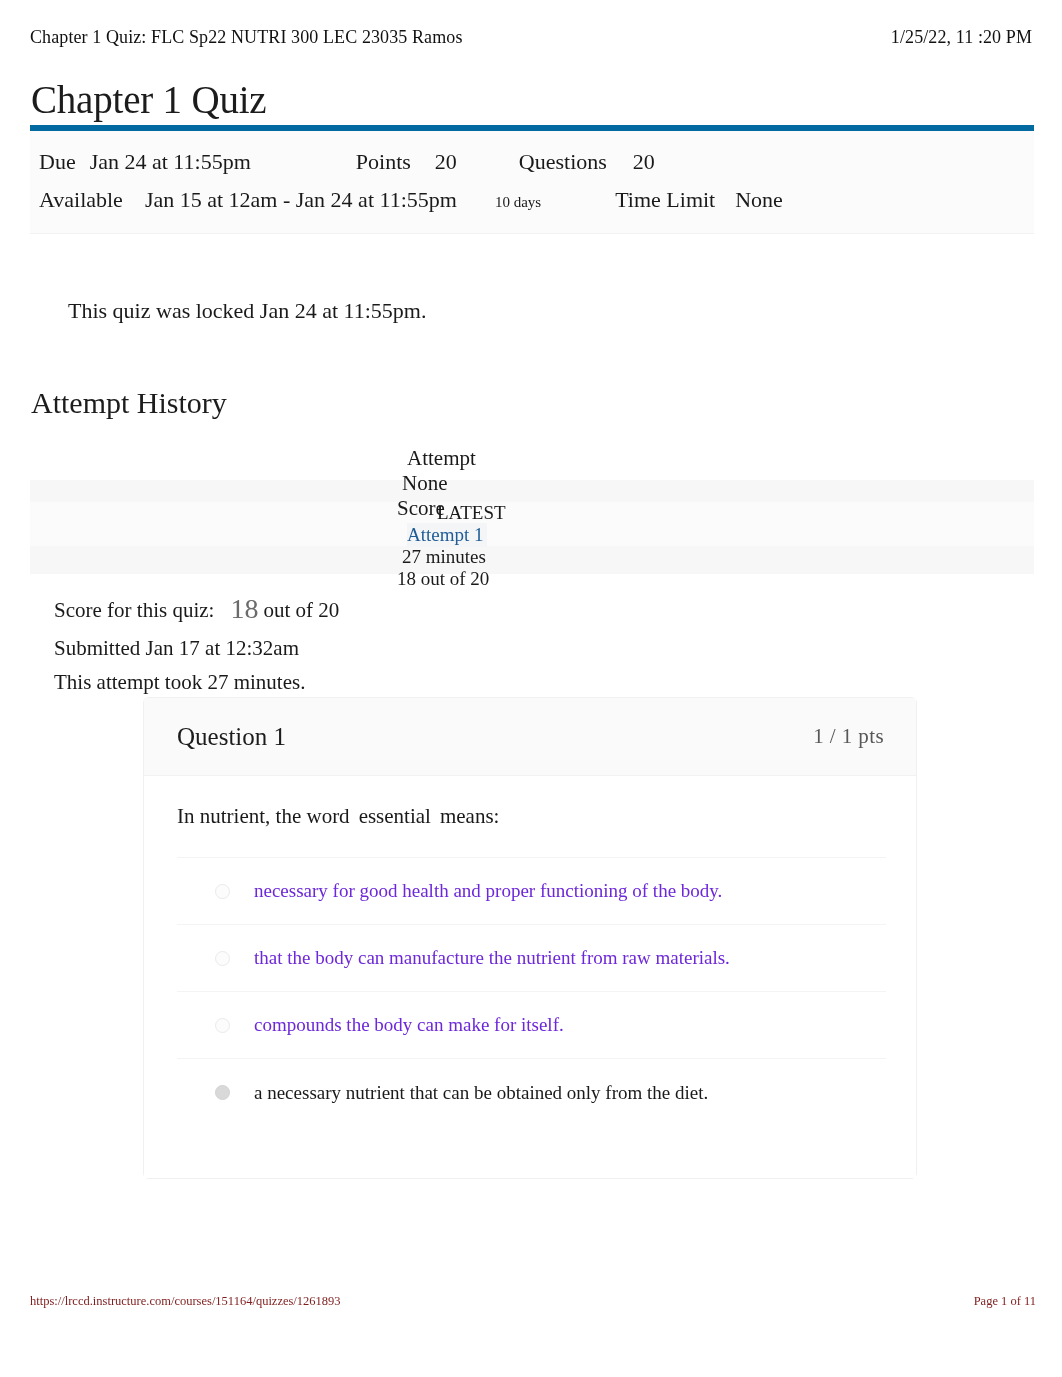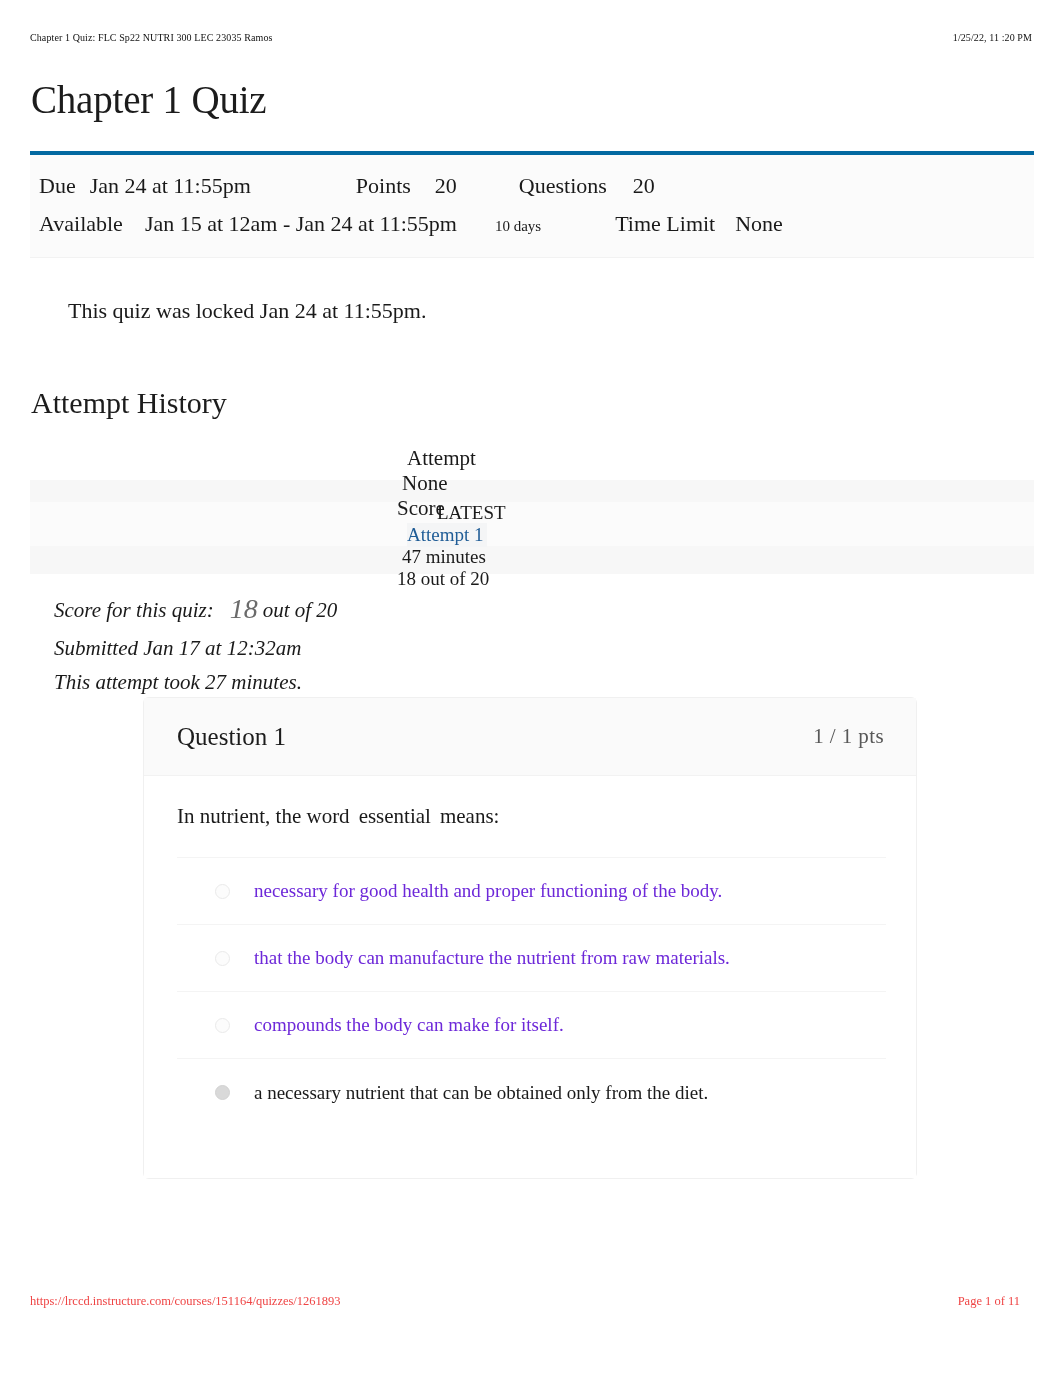--- a/index.html
+++ b/index.html
@@ -20,21 +20,21 @@
   
   .print-header {
     position: absolute;
     top: 28px;
     left: 30px;
     right: 30px;
     height: 18px;
     display: flex;
     justify-content: space-between;
     align-items: center;
-    font-size: 10px;
+    font-size: 18px;
     color: #111111;
     letter-spacing: 0.1px;
     font-family: Liberation Serif, serif;
   }
   .print-header .ph-right { white-space: pre; }
 
   
   .page {
     position: absolute;
     top: 0;
@@ -51,26 +51,26 @@
     font-weight: normal;
     line-height: 1.1;
     color: #1c1c1c;
     margin: 0;
     letter-spacing: -0.2px;
   }
 
   
   .meta-band {
     position: absolute;
-    top: 151px;
+    top: 125px;
     left: 30px;
     width: 1004px;
     padding: 12px 0 14px 0;
     background: #fbfbfb;
-    border-top: 4px solid #0369a1;
+    border-top: 6px solid #0369a1;
     border-bottom: 1px solid #f2f2f2;
   }
   .meta-row {
     display: flex;
     align-items: baseline;
     font-size: 22px;
     line-height: 1.72;
     color: #1a1a1a;
     white-space: nowrap;
   }
@@ -165,21 +165,21 @@
     font-size: 21px;
     line-height: 1.62;
     color: #1a1a1a;
   }
   .score-summary .big-score {
     font-size: 28px;
     color: #6b6b6b;
     margin: 0 5px 0 16px;
     vertical-align: -1px;
   }
-  .score-summary .line { white-space: nowrap; font-style: italic; }
+  .score-summary .line { white-space: nowrap; }
 
   
   .question-box {
     position: absolute;
     top: 697px;
     left: 143px;
     width: 774px;
     background: #ffffff;
     border: 1px solid #f0f0f0;
     border-radius: 6px;
@@ -250,26 +250,26 @@
   .q-footer {
     height: 52px;
     background: #ffffff;
   }
 
   
   .print-footer {
     position: absolute;
     bottom: 68px;
     left: 30px;
-    right: 42px;
+    right: 26px;
     display: flex;
     justify-content: space-between;
     align-items: center;
     font-size: 12.5px;
-    color: #ef4444;
+    color: #7f1d1d;
   }
 </style>
 </head>
 <body>
 
 <div class="page">
 
   <div class="print-header">
     <span class="ph-left">Chapter 1 Quiz: FLC Sp22 NUTRI 300 LEC 23035 Ramos</span>
     <span class="ph-right">1/25/22, 11 :20 PM</span>
@@ -305,21 +305,21 @@
       <div class="c-attempt">Attempt</div>
       <div class="c-time">None</div>
       <div class="c-score">Score</div>
     </div>
     <div class="at-row at-sep"></div>
     <div class="at-row at-body">
       <div class="c-kept">LATEST</div>
       <div class="c-attempt">
         <a class="attempt-link" href="#">Attempt 1</a>
       </div>
-      <div class="c-time">47 minutes</div>
+      <div class="c-time">27 minutes</div>
       <div class="c-score">18 out of 20</div>
     </div>
     <div class="at-row at-foot"></div>
     <div class="at-row at-tail"></div>
   </div>
 
   <div class="score-summary">
     <div class="line">
       <span>Score for this quiz:</span><span class="big-score">18</span><span>out of 20</span>
     </div>

